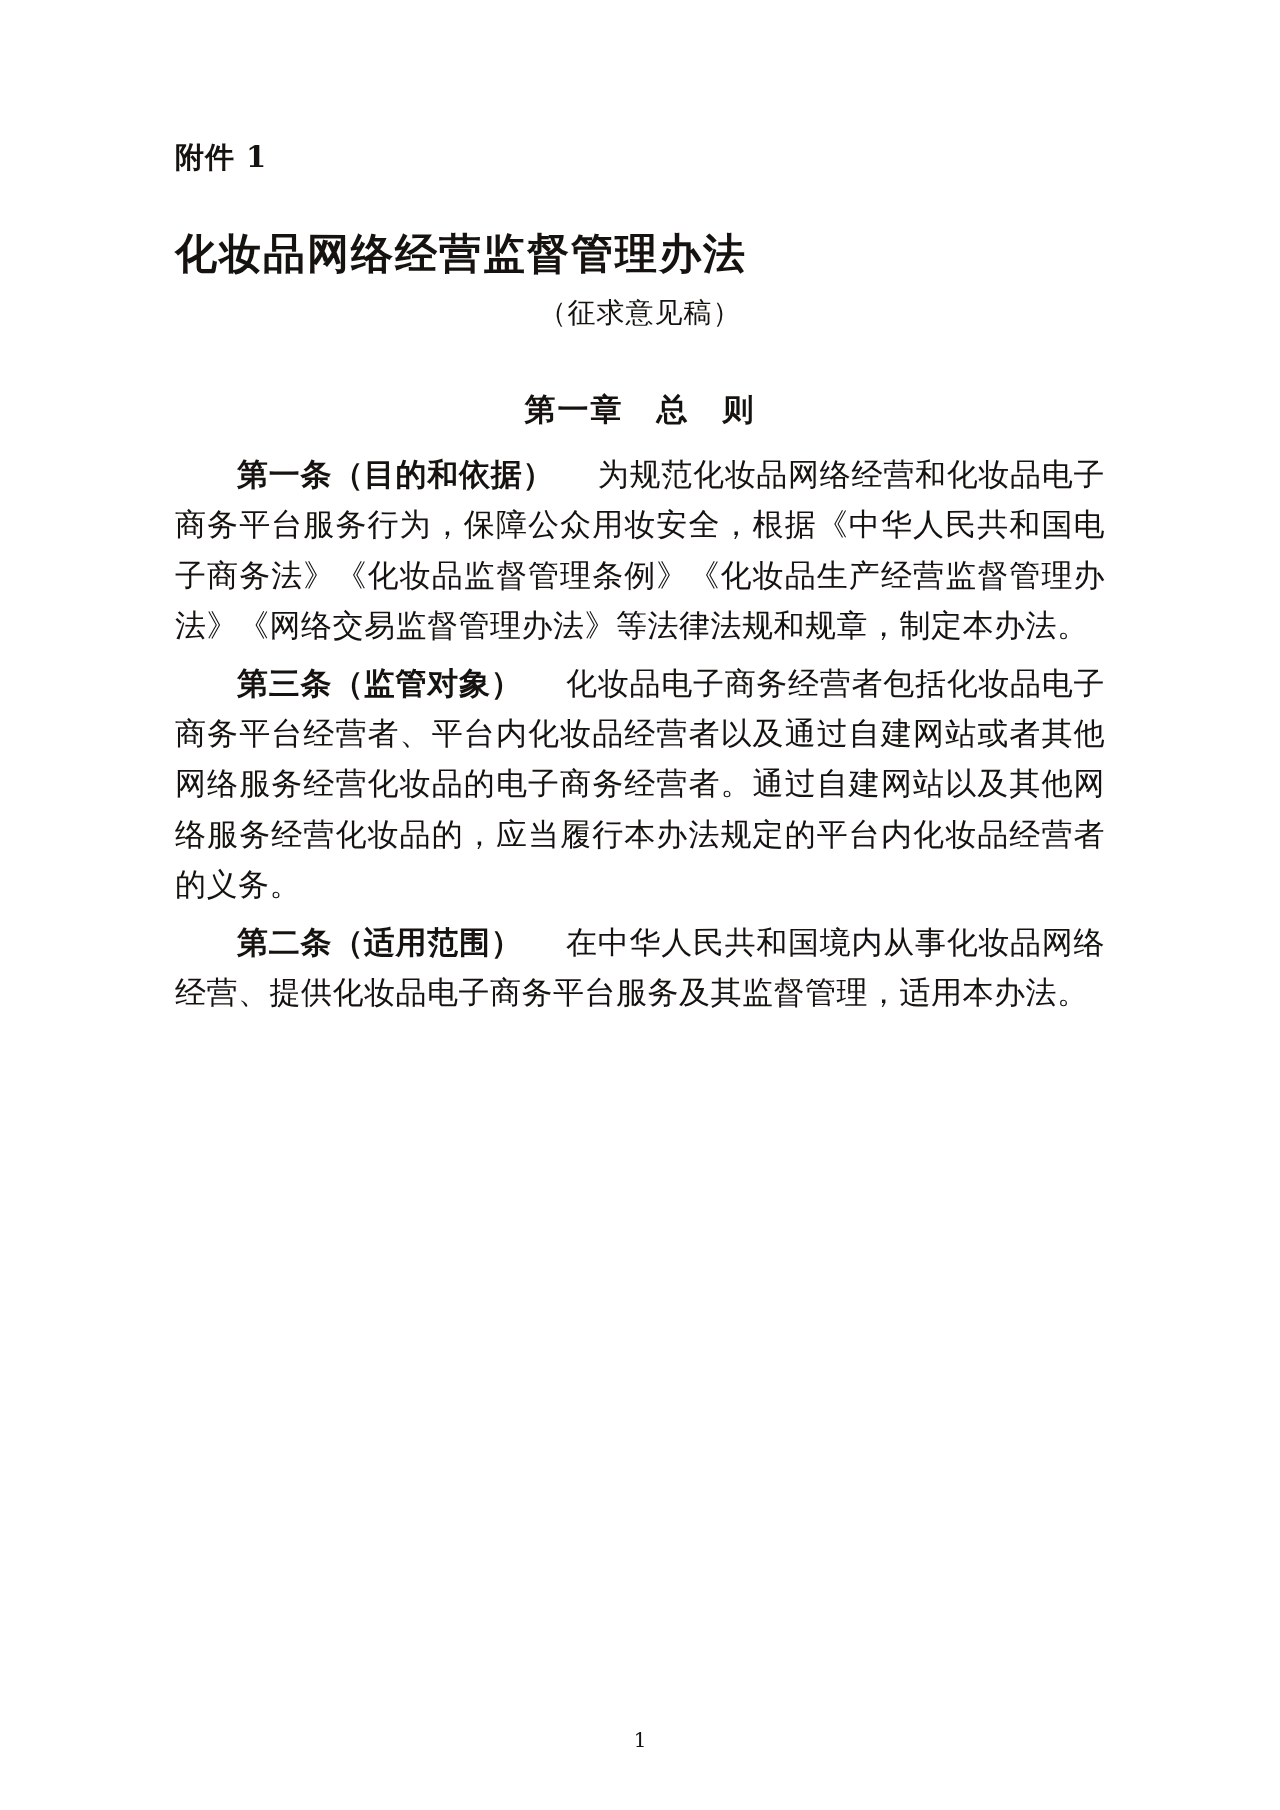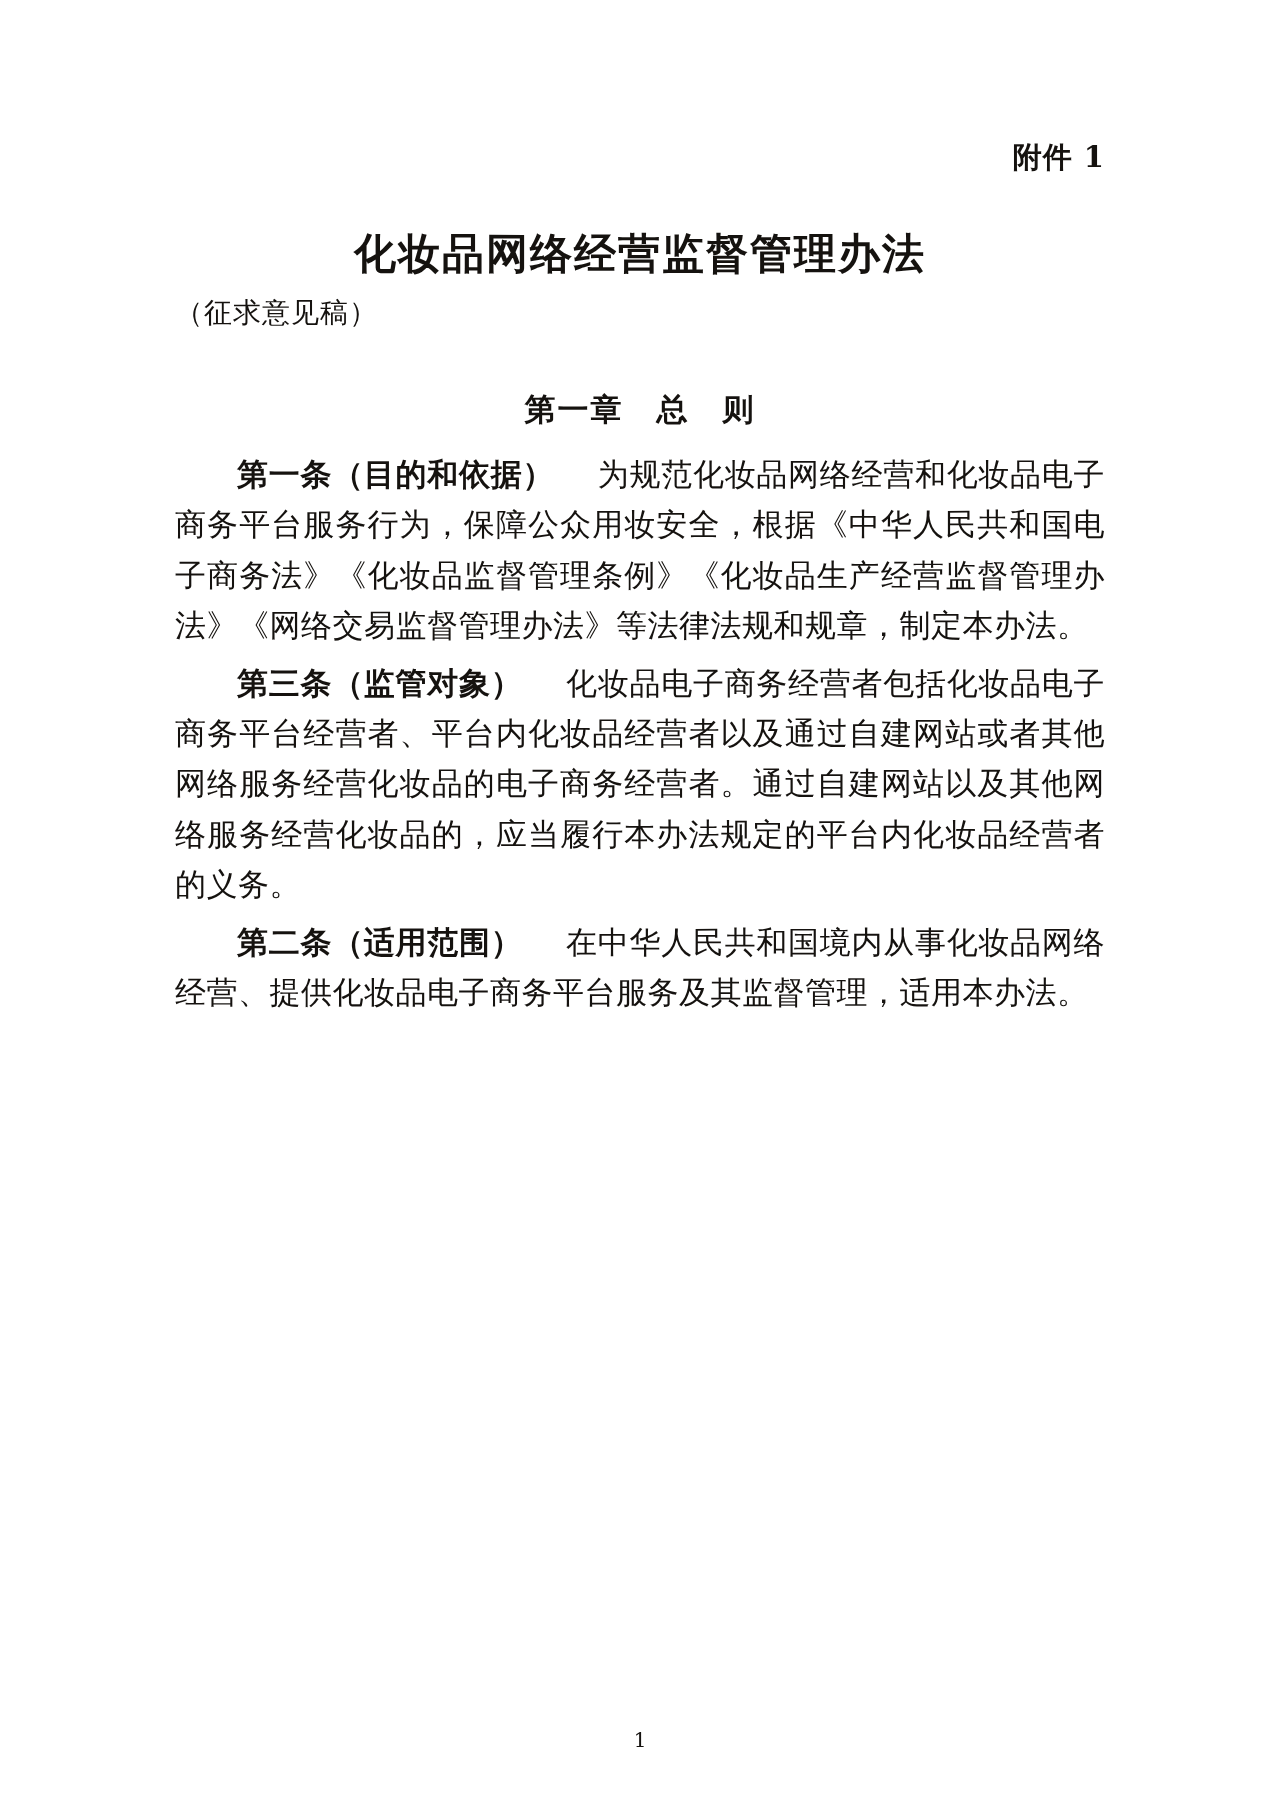--- a/index.html
+++ b/index.html
@@ -21,31 +21,30 @@
     height: 1810px;
     box-sizing: border-box;
     padding: 140px 175px 0 175px;
   }
   .attachment-label {
     font-size: 29px;
     font-weight: 700;
     letter-spacing: 1px;
     margin: 0 0 52px 0;
     line-height: 1.2;
-    text-align: right;
   }
   .doc-title {
-    text-align: center;
     font-size: 42px;
     font-weight: 700;
     letter-spacing: 2px;
     margin: 0 0 14px 0;
     line-height: 1.3;
   }
   .doc-subtitle {
+    text-align: center;
     font-size: 28px;
     font-weight: 400;
     letter-spacing: 1px;
     margin: 0 0 56px 0;
     line-height: 1.3;
   }
   .chapter-heading {
     text-align: center;
     font-size: 31px;
     font-weight: 700;

